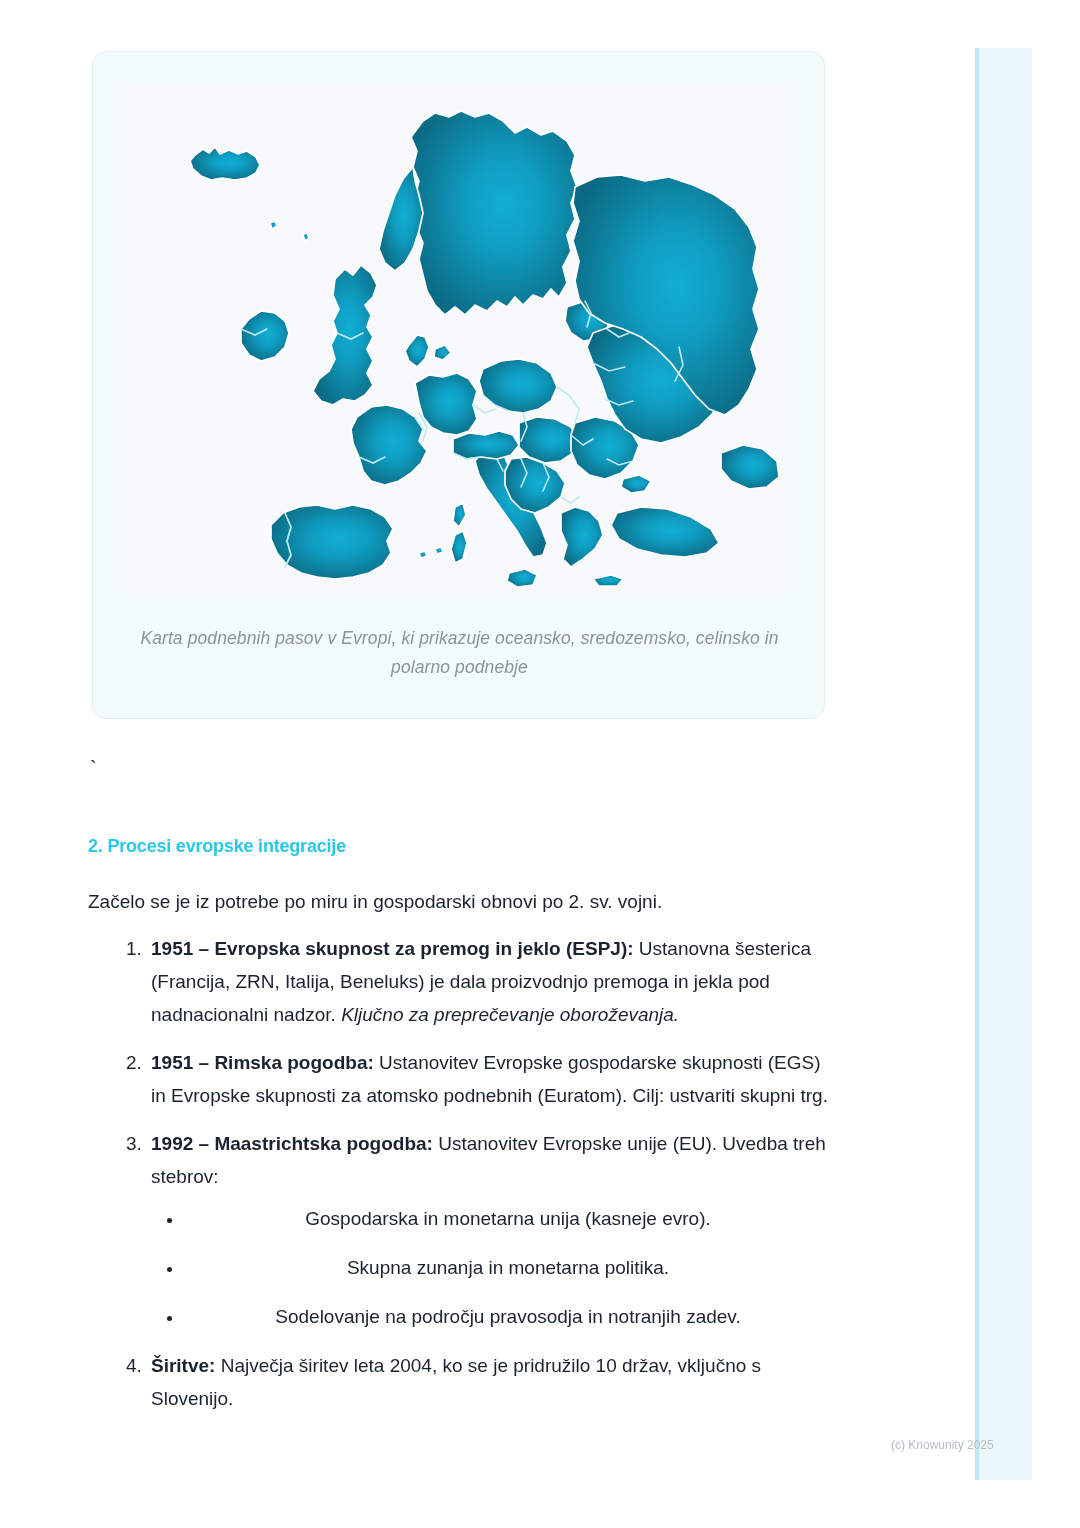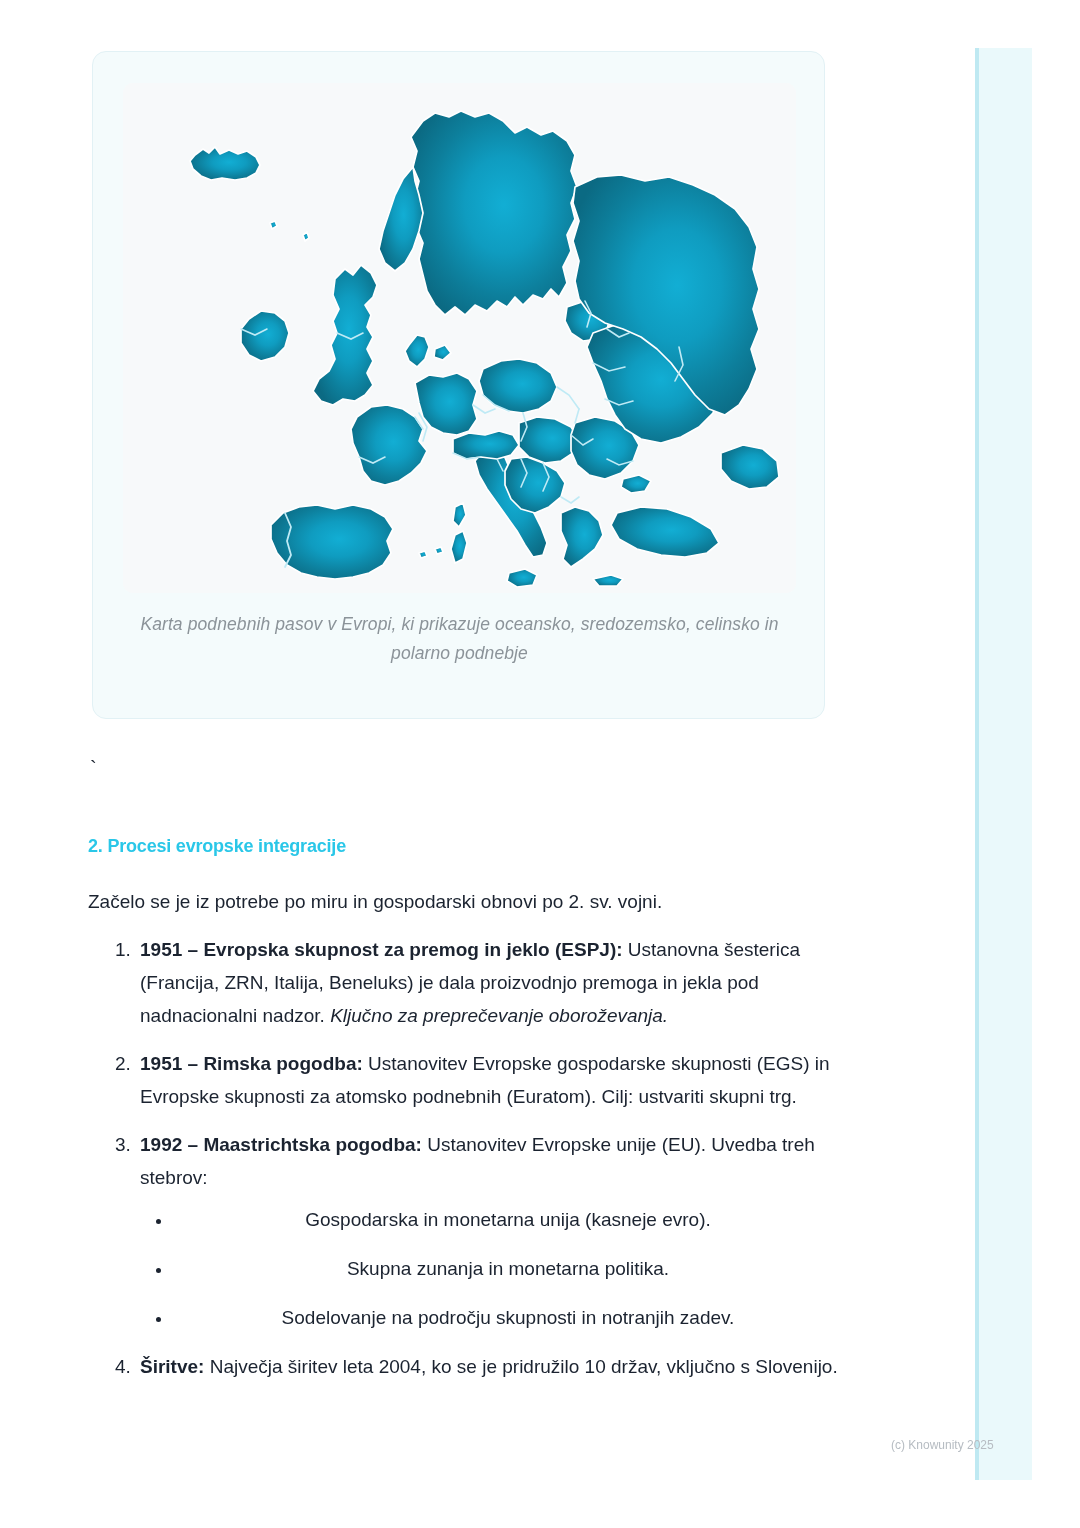--- a/index.html
+++ b/index.html
@@ -44,21 +44,21 @@
     height: 510px;
     background: #f7f9fa;
     border-radius: 10px;
     overflow: hidden;
   }
   #map-svg { display: block; width: 100%; height: 100%; }
 
   #figure-caption {
     position: absolute;
     left: 30px;
-    top: 558px;
+    top: 572px;
     width: 673px;
     text-align: center;
     font-size: 17.5px;
     line-height: 29px;
     font-style: italic;
     color: #8b9399;
     letter-spacing: .1px;
   }
 
   
@@ -79,28 +79,28 @@
     width: 760px;
   }
   #section-heading {
     margin: 0 0 30px 0;
     font-size: 18px;
     font-weight: 700;
     color: #2ac7e8;
     letter-spacing: -.2px;
   }
   #section-intro {
-    margin: 0 0 16px 0;
+    margin: 0 0 10px 0;
     font-size: 19px;
     line-height: 30px;
     color: #1b2330;
   }
 
   ol.num-list {
-    margin: 4px;
+    margin: 15px;
     padding: 0 0 0 44px;
     list-style: decimal;
     font-size: 19px;
     line-height: 33px;
     color: #1b2330;
   }
   ol.num-list > li { margin-bottom: 15px; padding-left: 4px; }
   ol.num-list > li::marker { font-weight: 400; }
 
   ul.bullet-list {
@@ -302,21 +302,21 @@
 
     <li>
       <span class="b">1951 – Rimska pogodba:</span><span> Ustanovitev Evropske gospodarske skupnosti (EGS) in Evropske skupnosti za atomsko podnebnih (Euratom). Cilj: ustvariti skupni trg.</span>
     </li>
 
     <li>
       <span class="b">1992 – Maastrichtska pogodba:</span><span> Ustanovitev Evropske unije (EU). Uvedba treh stebrov:</span>
       <ul class="bullet-list">
         <li>Gospodarska in monetarna unija (kasneje evro).</li>
         <li>Skupna zunanja in monetarna politika.</li>
-        <li>Sodelovanje na področju skupnosti in notranjih zadev.</li>
+        <li>Sodelovanje na področju pravosodja in notranjih zadev.</li>
       </ul>
     </li>
 
     <li>
       <span class="b">Širitve:</span><span> Največja širitev leta 2004, ko se je pridružilo 10 držav, vključno s Slovenijo.</span>
     </li>
 
   </ol>
 </div>
 

